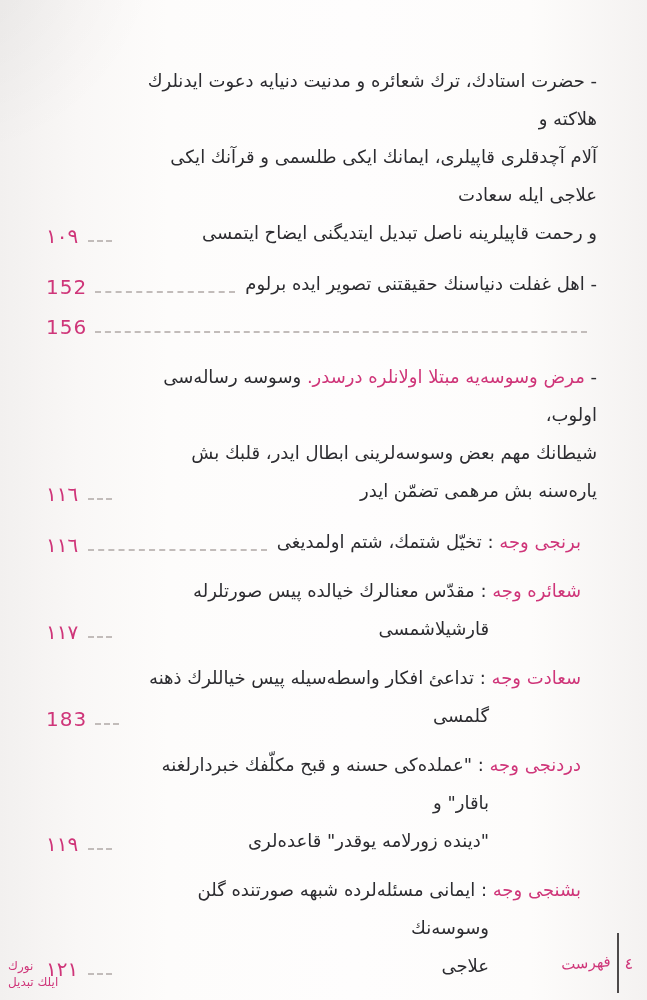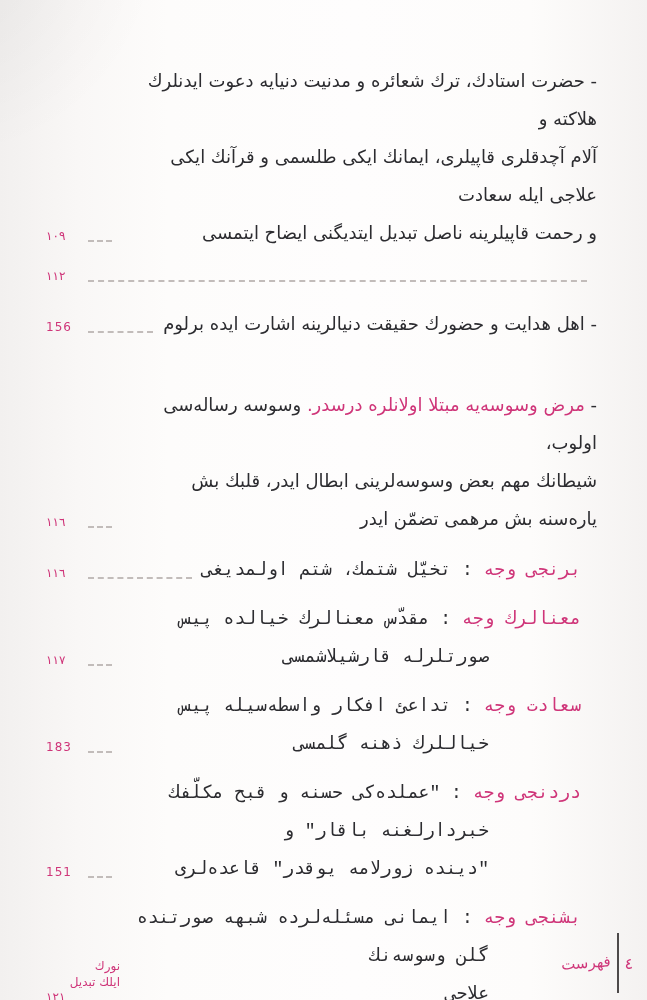--- a/index.html
+++ b/index.html
@@ -18,118 +18,118 @@
     font-family:"DejaVu Sans",sans-serif;
     color:var(--ink);
     direction:rtl;
   }
   .toc{
     position:absolute;top:62px;right:50px;left:46px;
   }
   .entry{
     display:flex;align-items:flex-end;margin-bottom:13px;
   }
-  .entry.section-gap{margin-top:43px;}
+  .entry.section-gap{margin-top:15px;}
   .entry.sub{padding-right:16px;margin-bottom:11px;}
   .entry-text{
     flex:0 1 auto;min-width:0;
     white-space:pre-wrap;
     font-size:18px;line-height:38px;
     letter-spacing:.2px;
     text-align:right;
   }
-  .entry.sub .entry-text{padding-right:92px;text-indent:-92px;font-family:Liberation Mono, monospace;}
+  .entry.sub .entry-text{padding-right:92px;text-indent:-92px;}
   .seg-accent{color:var(--accent);}
   .leader{
     flex:1 1 24px;min-width:24px;height:0;
     border-bottom:2px dashed var(--leader);
     margin:0 10px 10px 8px;
     align-self:flex-end;
   }
   .page-num{
     flex:0 0 auto;min-width:34px;text-align:left;
     color:var(--accent);
-    font-size:12px;line-height:22px;
+    font-size:20px;line-height:22px;
     align-self:flex-end;margin-bottom:5px;
     letter-spacing:1px;
   }
   .footer-right{
     position:absolute;left:auto;right:8px;bottom:6px;
     display:flex;align-items:center;height:62px;
   }
   .footer-right .fr-num{
     color:var(--accent);font-size:16px;padding:0 6px 0 5px;
   }
   .footer-right .fr-rule{
     width:2px;height:60px;background:var(--rule);
   }
   .footer-right .fr-label{
     color:var(--accent);font-size:15px;padding:0 7px;
     transform:rotate(-4deg);
   }
   .footer-left{
-    position:absolute;left:28px;bottom:10px;width:92px;
-    text-align:right;color:var(--accent);
+    position:absolute;left:8px;bottom:10px;width:92px;
+    text-align:left;color:var(--accent);
     font-size:12px;line-height:16px;
   }
 </style>
 </head>
 <body>
 
 <div class="toc">
   <div class="entry">
     <div class="entry-text"><span class="seg-ink">- حضرت استادك، ترك شعائره و مدنيت دنيايه دعوت ايدنلرك هلاكته و
 آلام آچدقلرى قاپيلرى، ايمانك ايكى طلسمى و قرآنك ايكى علاجى ايله سعادت
 و رحمت قاپيلرينه ناصل تبديل ايتديگنى ايضاح ايتمسى</span></div>
     <div class="leader"></div>
     <div class="page-num">١٠٩</div>
   </div>
 
   <div class="entry">
+    <div class="entry-text"><span class="seg-ink">- اهل غفلت دنياسنك حقيقتنى تصوير ايده برلوم</span></div>
     <div class="leader"></div>
-    <div class="page-num">١١٢</div>
+    <div class="page-num">152</div>
   </div>
 
   <div class="entry">
-    <div class="entry-text"><span class="seg-ink">- اهل هدايت و حضورك حقيقت دنيالرينه اشارت ايده برلوم</span></div>
     <div class="leader"></div>
     <div class="page-num">156</div>
   </div>
 
   <div class="entry section-gap">
     <div class="entry-text"><span class="seg-ink">- </span><span class="seg-accent">مرض وسوسه‌يه مبتلا اولانلره درسدر.</span><span class="seg-ink"> وسوسه رساله‌سى اولوب،
 شيطانك مهم بعض وسوسه‌لرينى ابطال ايدر، قلبك بش
 ياره‌سنه بش مرهمى تضمّن ايدر</span></div>
     <div class="leader"></div>
     <div class="page-num">١١٦</div>
   </div>
 
   <div class="entry sub">
     <div class="entry-text"><span class="seg-accent">برنجى وجه</span><span class="seg-ink"> : تخيّل شتمك، شتم اولمديغى</span></div>
     <div class="leader"></div>
     <div class="page-num">١١٦</div>
   </div>
 
   <div class="entry sub">
-    <div class="entry-text"><span class="seg-accent">معنالرك وجه</span><span class="seg-ink"> : مقدّس معنالرك خيالده پيس صورتلرله قارشيلاشمسى</span></div>
+    <div class="entry-text"><span class="seg-accent">شعائره وجه</span><span class="seg-ink"> : مقدّس معنالرك خيالده پيس صورتلرله قارشيلاشمسى</span></div>
     <div class="leader"></div>
     <div class="page-num">١١٧</div>
   </div>
 
   <div class="entry sub">
     <div class="entry-text"><span class="seg-accent">سعادت وجه</span><span class="seg-ink"> : تداعئ افكار واسطه‌سيله پيس خياللرك ذهنه گلمسى</span></div>
     <div class="leader"></div>
     <div class="page-num">183</div>
   </div>
 
   <div class="entry sub">
     <div class="entry-text"><span class="seg-accent">دردنجى وجه</span><span class="seg-ink"> : "عملده‌كى حسنه و قبح مكلّفك خبردارلغنه باقار" و
 "دينده زورلامه يوقدر" قاعده‌لرى</span></div>
     <div class="leader"></div>
-    <div class="page-num">151</div>
+    <div class="page-num">١١٩</div>
   </div>
 
   <div class="entry sub">
     <div class="entry-text"><span class="seg-accent">بشنجى وجه</span><span class="seg-ink"> : ايمانى مسئله‌لرده شبهه صورتنده گلن وسوسه‌نك
 علاجى</span></div>
     <div class="leader"></div>
     <div class="page-num">١٢١</div>
   </div>
 
 </div>

